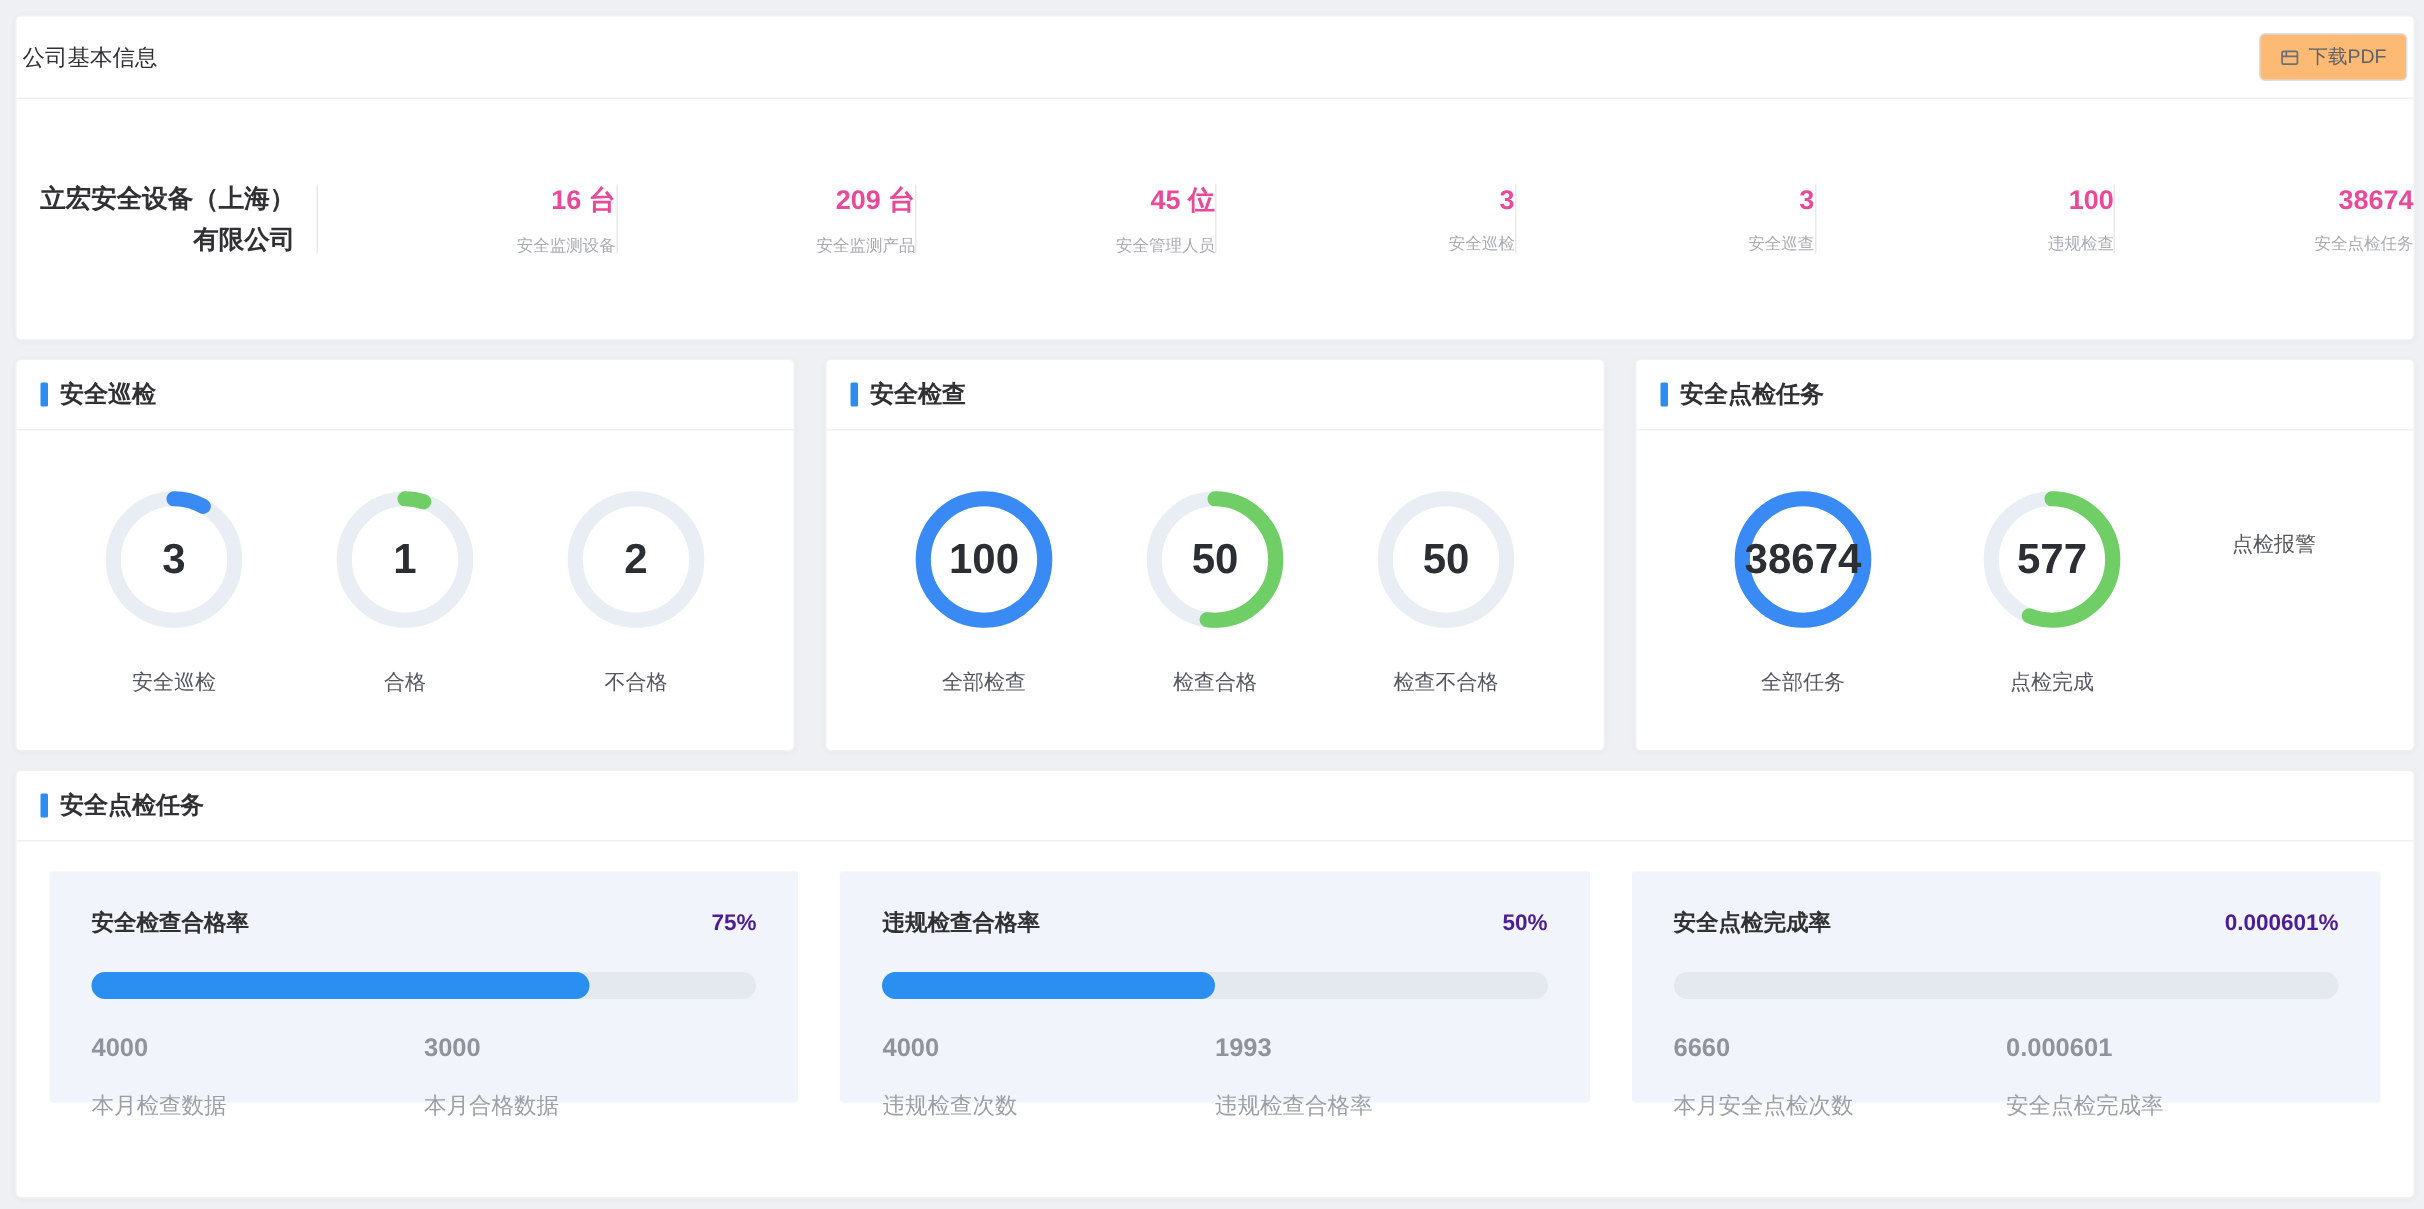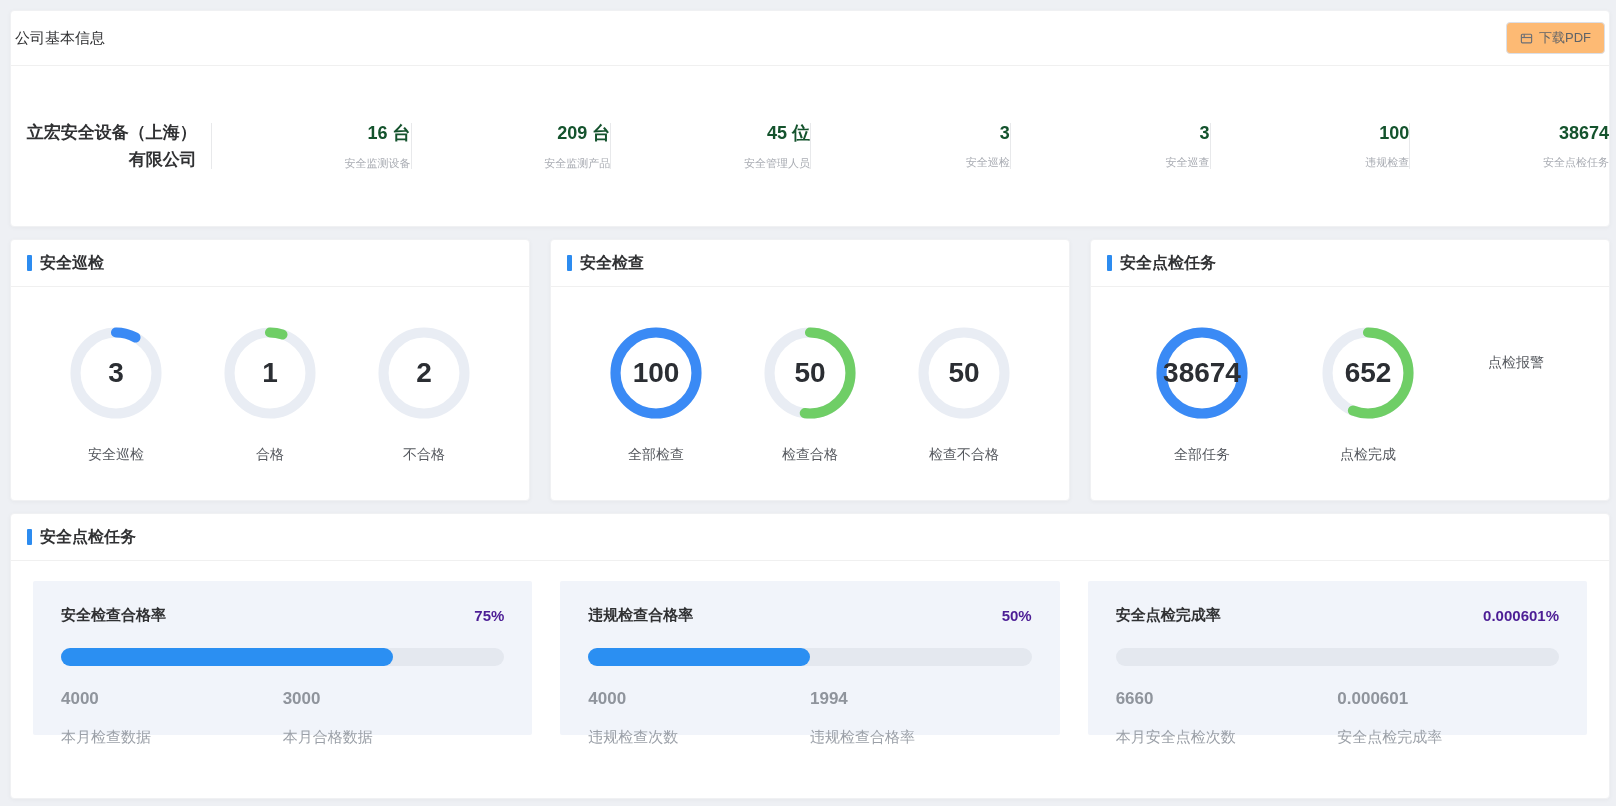--- a/index.html
+++ b/index.html
@@ -34,21 +34,21 @@
   .stats-row{
     display:grid;grid-template-columns:repeat(8,1fr);
     align-items:center;height:160px;
   }
   .stat-col{text-align:right;position:relative;}
   .stat-col + .stat-col::before{
     content:"";position:absolute;left:0;top:50%;transform:translateY(-50%);
     width:1px;height:46px;background:#e8e9eb;
   }
   .company{font-size:17px;font-weight:bold;color:#303133;line-height:1.6;padding:0 14px;}
-  .stat-value{font-size:18px;font-weight:bold;color:#14532d;margin-bottom:11px;}
+  .stat-value{font-size:18px;font-weight:bold;color:#ec4899;margin-bottom:11px;}
   .stat-label{font-size:11px;color:#a9acb3;}
   
   .mid-row{
     display:grid;grid-template-columns:repeat(3,1fr);gap:20px;
     width:1600px;margin-bottom:12px;
   }
   .ring-card{height:262px;}
   .card-header{
     display:flex;align-items:center;height:47px;padding:0 16px;
     border-bottom:1px solid #f0f0f0;box-sizing:border-box;
@@ -221,21 +221,21 @@
       <div class="ring-value">38674</div>
     </div>
     <div class="ring-label">全部任务</div>
   </div>
         <div class="ring-item">
     <div class="ring-wrap">
       <svg viewBox="0 0 100 100">
         <circle class="track" cx="50" cy="50" r="44"></circle>
         <circle class="arc" cx="50" cy="50" r="44" transform="rotate(-90 50 50)" stroke="#6fce66" stroke-dasharray="154.81768596890498 276.46015351590177"></circle>
       </svg>
-      <div class="ring-value">652</div>
+      <div class="ring-value">577</div>
     </div>
     <div class="ring-label">点检完成</div>
   </div>
         <div class="ring-item">
     <div class="ring-label">点检报警</div>
   </div>
       </div>
   </div>
   </div>
 
@@ -271,21 +271,21 @@
     </div>
     <div class="bar">
       <div class="bar-fill" style="width: 50%;"></div>
     </div>
     <div class="panel-stats">
           <div class="panel-col">
     <div class="p-value">4000</div>
     <div class="p-label">违规检查次数</div>
   </div>
           <div class="panel-col">
-    <div class="p-value">1994</div>
+    <div class="p-value">1993</div>
     <div class="p-label">违规检查合格率</div>
   </div>
         </div>
   </div>
       <div class="panel">
     <div class="panel-top">
       <span class="panel-title">安全点检完成率</span>
       <span class="panel-pct">0.000601%</span>
     </div>
     <div class="bar">

